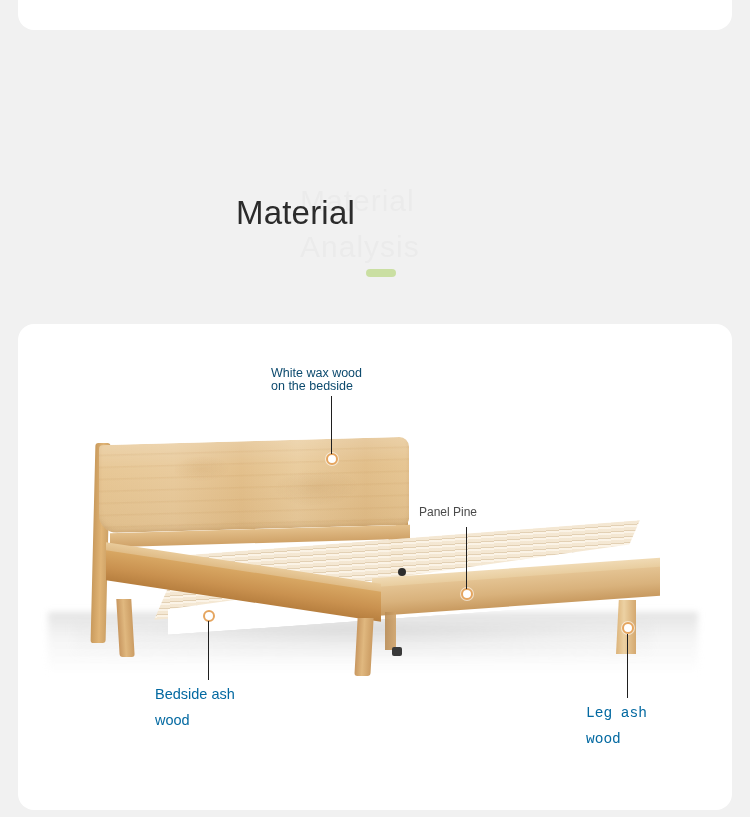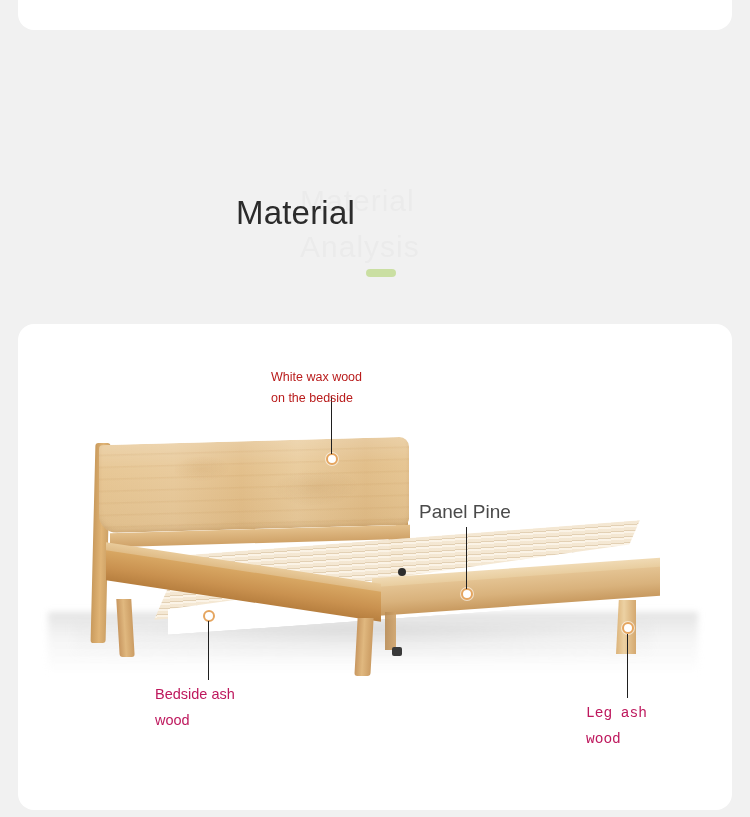--- a/index.html
+++ b/index.html
@@ -309,32 +309,32 @@
     box-sizing: border-box;
     box-shadow: 0 0 0 1px rgba(255,255,255,0.6);
   }
   .leader {
     position: absolute;
     width: 1.4px;
     background: #1f1f1f;
   }
   .callout-text {
     position: absolute;
-    color: #b91c1c;
+    color: #0c4a6e;
     font-size: 12.5px;
-    line-height: 21px;
+    line-height: 13px;
     white-space: pre-line;
   }
   .callout-text.big {
     font-size: 14.5px;
     line-height: 26px;
-    color: #be185d;
+    color: #0369a1;
   }
   .callout-text.panel {
-    font-size: 19px;
+    font-size: 12px;
     line-height: 18px;
     color: #4a4a4a;
   }
 </style>
 </head>
 <body>
 
 <div class="page">
 
   <div class="card-top"></div>

